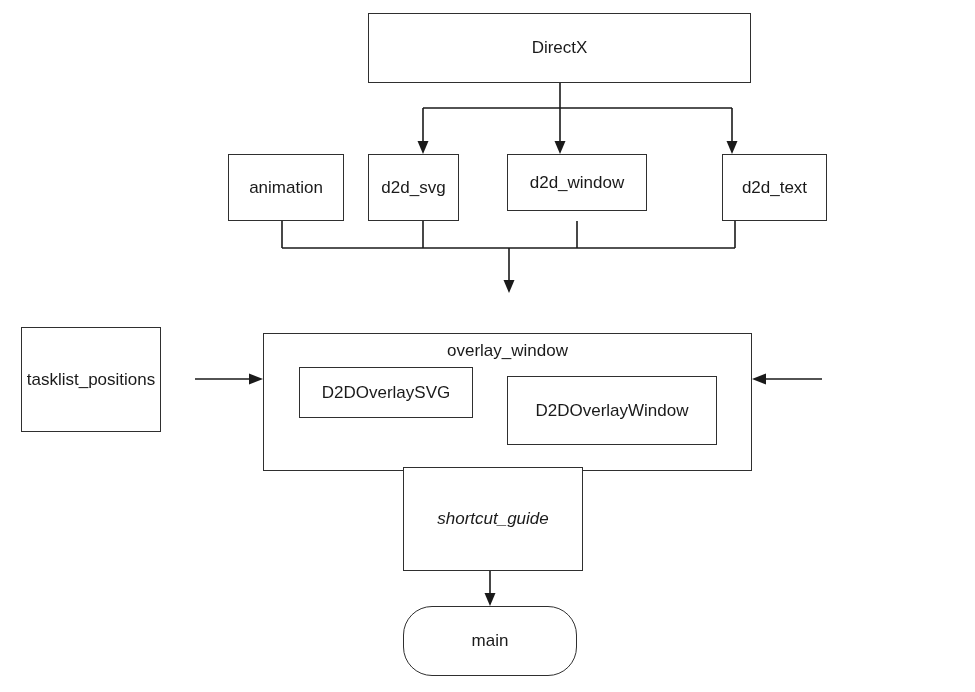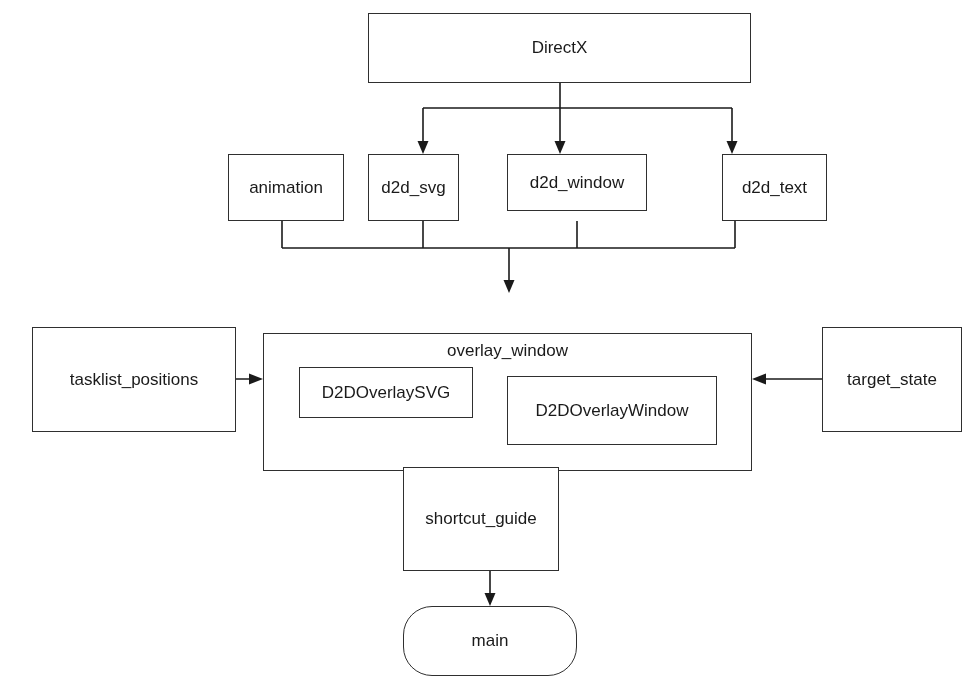--- a/index.html
+++ b/index.html
@@ -94,19 +94,18 @@
   <div class="node" style="left:368px;top:154px;width:91px;height:67px;">d2d_svg</div>
   <div class="node" style="left:507px;top:154px;width:140px;height:57px;">d2d_window</div>
   <div class="node" style="left:682px;top:154px;width:105px;height:67px;margin-left:40px;">d2d_text</div>
 
   <div class="group" style="left:263px;top:293px;width:489px;height:138px;margin-top:40px;">
     <div class="group-label">overlay_window</div>
     <div class="node" style="left:35px;top:33px;width:174px;height:51px;">D2DOverlaySVG</div>
     <div class="node" style="left:243px;top:42px;width:210px;height:69px;">D2DOverlayWindow</div>
   </div>
 
-  <div class="node" style="left:21px;top:327px;width:204px;height:105px;margin-left:11px;">tasklist_positions</div>
-  <div class="node" style="left:822px;top:327px;width:140px;height:105px;">target_state</div>
+  <div class="node" style="left:21px;top:327px;width:140px;height:105px;">tasklist_positions</div>
 
-  <div class="node" style="left:403px;top:467px;width:156px;height:104px;">shortcut_guide</div>
+  <div class="node" style="left:403px;top:467px;width:180px;height:104px;font-style:italic;">shortcut_guide</div>
   <div class="node" style="left:403px;top:606px;width:174px;height:70px;border-radius:29px;">main</div>
 
 </div>
 
 </body></html>

